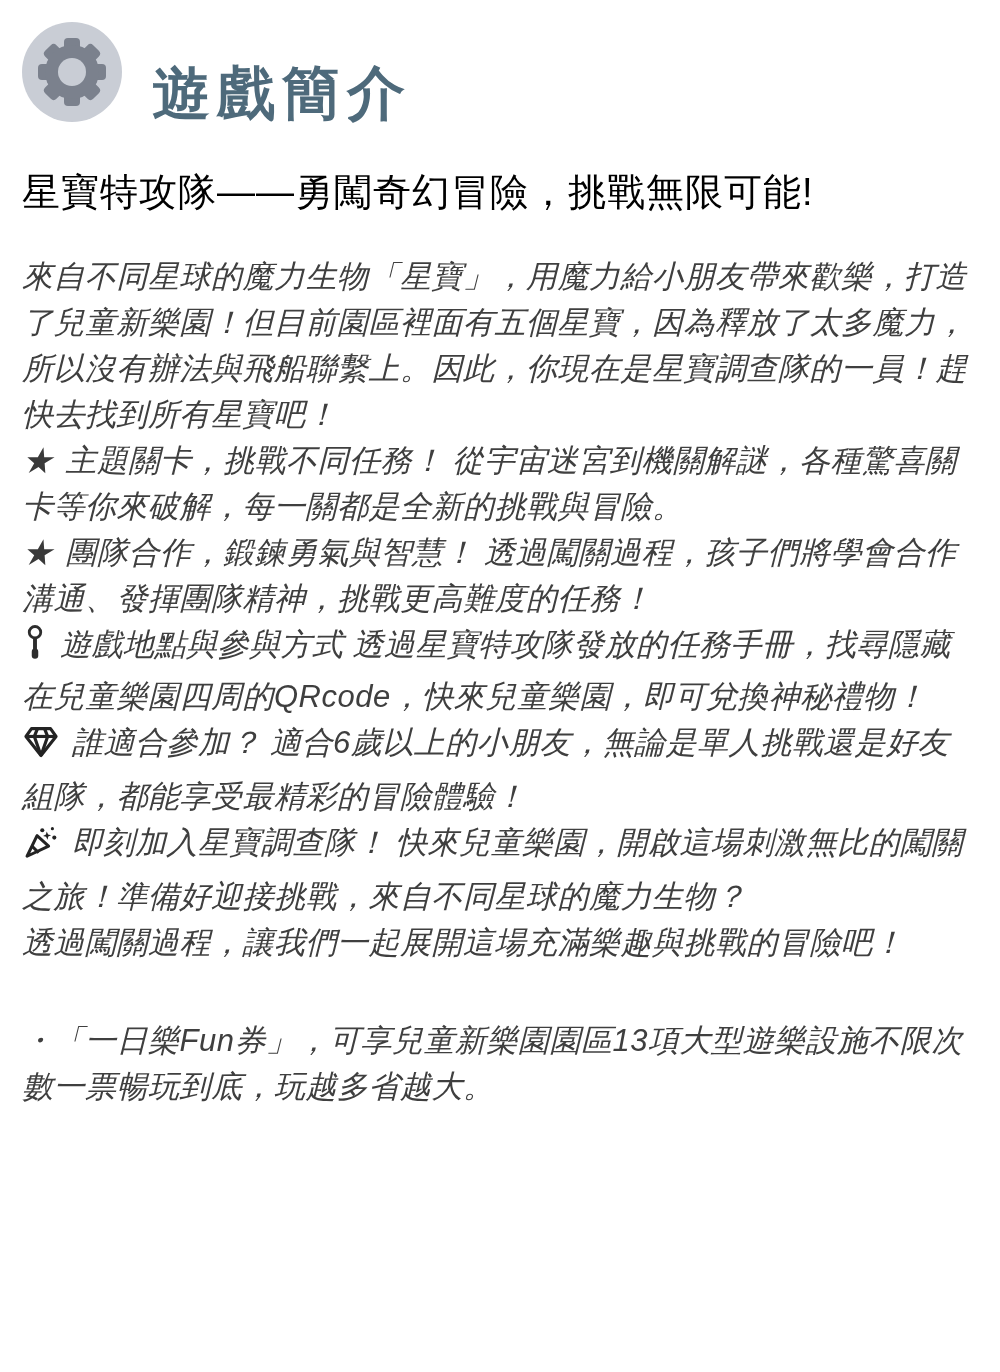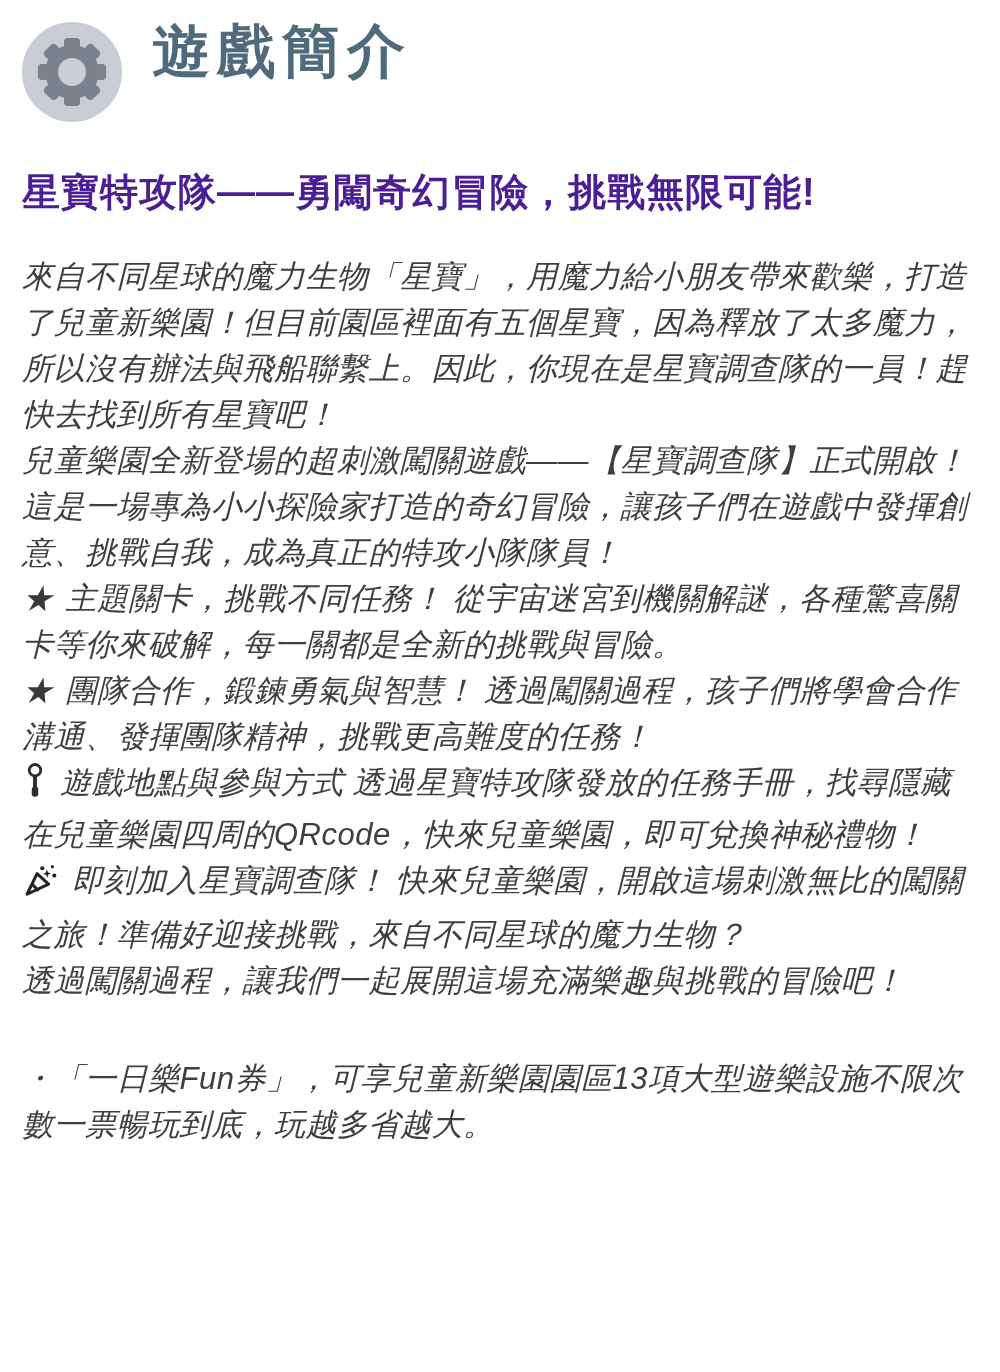--- a/index.html
+++ b/index.html
@@ -12,42 +12,42 @@
     position: relative;
     width: 1000px;
     height: 1372px;
     box-sizing: border-box;
     padding: 22px 22px 0 22px;
     background: #ffffff;
     overflow: hidden;
   }
   .header {
     display: flex;
-    align-items: flex-start;
+    align-items: flex-end;
     gap: 30px;
   }
   .icon-circle {
     width: 100px;
     height: 100px;
     flex: 0 0 auto;
   }
   .icon-circle svg { display: block; }
   .title {
     margin: 0;
     font-size: 58px;
     font-weight: 800;
     color: #4e6a7b;
     letter-spacing: 7px;
     line-height: 1;
   }
   .subtitle {
     margin: 48px 0 0 0;
     font-size: 38px;
-    font-weight: 700;
-    color: #4c1d95;
+    font-weight: 400;
+    color: #000000;
     letter-spacing: 1px;
     line-height: 1.2;
   }
   .content {
     margin-top: 38px;
     font-size: 31px;
     line-height: 46px;
     color: #3f3f3f;
     letter-spacing: 0.5px;
   }
@@ -86,34 +86,41 @@
     </div>
     <h1 class="title">遊戲簡介</h1>
   </header>
 
   <h2 class="subtitle">星寶特攻隊——勇闖奇幻冒險，挑戰無限可能!</h2>
 
   <div class="content">
 
     <p>來自不同星球的魔力生物「星寶」，用魔力給小朋友帶來歡樂，打造了兒童新樂園！但目前園區裡面有五個星寶，因為釋放了太多魔力，所以沒有辦法與飛船聯繫上。因此，你現在是星寶調查隊的一員！趕快去找到所有星寶吧！</p>
 
-    <p>兒童樂園全新登場的超刺激闖關遊戲——【星寶調查隊】正式開啟！這是一場專為小小探險家打造的奇幻冒險，讓孩子們在遊戲中發揮創意、挑戰自我，成為真正的特攻小隊隊員！</p>
 
 
     <p><span class="bullet">★</span><span>主題關卡，挑戰不同任務！ 從宇宙迷宮到機關解謎，各種驚喜關卡等你來破解，每一關都是全新的挑戰與冒險。</span></p>
 
     <p><span class="bullet">★</span><span>團隊合作，鍛鍊勇氣與智慧！ 透過闖關過程，孩子們將學會合作溝通、發揮團隊精神，挑戰更高難度的任務！</span></p>
 
 
     <p><span class="inline-icon key"><svg viewBox="0 0 24 34" width="26" height="38" aria-hidden="true">
             <circle cx="12" cy="8" r="5.3" fill="none" stroke="#2d2d2d" stroke-width="2.6"></circle>
             <path d="M12 14 V29" stroke="#2d2d2d" stroke-width="3.6" stroke-linecap="round" fill="none"></path>
             <path d="M12 26 V29.5" stroke="#2d2d2d" stroke-width="6" stroke-linecap="round" fill="none"></path>
           </svg></span><span>遊戲地點與參與方式 透過星寶特攻隊發放的任務手冊，找尋隱藏在兒童樂園四周的QRcode，快來兒童樂園，即可兌換神秘禮物！</span></p>
 
+    <p><span class="inline-icon gem"><svg viewBox="0 0 24 24" width="38" height="38" aria-hidden="true">
+            <g fill="none" stroke="#232323" stroke-width="2" stroke-linejoin="round">
+              <path d="M6 3.5 H18 L21.5 8.5 L12 20.5 L2.5 8.5 Z"></path>
+              <path d="M2.5 8.5 H21.5"></path>
+              <path d="M12 20.5 L7.8 8.5 L9.8 3.5"></path>
+              <path d="M12 20.5 L16.2 8.5 L14.2 3.5"></path>
+            </g>
+          </svg></span><span>誰適合參加？ 適合6歲以上的小朋友，無論是單人挑戰還是好友組隊，都能享受最精彩的冒險體驗！</span></p>
 
     <p><span class="inline-icon party"><svg viewBox="0 0 24 24" width="38" height="38" aria-hidden="true">
             <g fill="none" stroke="#232323" stroke-width="1.9" stroke-linejoin="round">
               <path d="M9.5 8 L3.2 21 L16.8 14.6 Z"></path>
               <path d="M6.3 14.6 l4.2 4.2"></path>
             </g>
             <g fill="#232323">
               <circle cx="12.8" cy="4.6" r="1.3"></circle>
               <circle cx="20.4" cy="9.2" r="1.3"></circle>
               <circle cx="19.2" cy="3.6" r="1"></circle>

